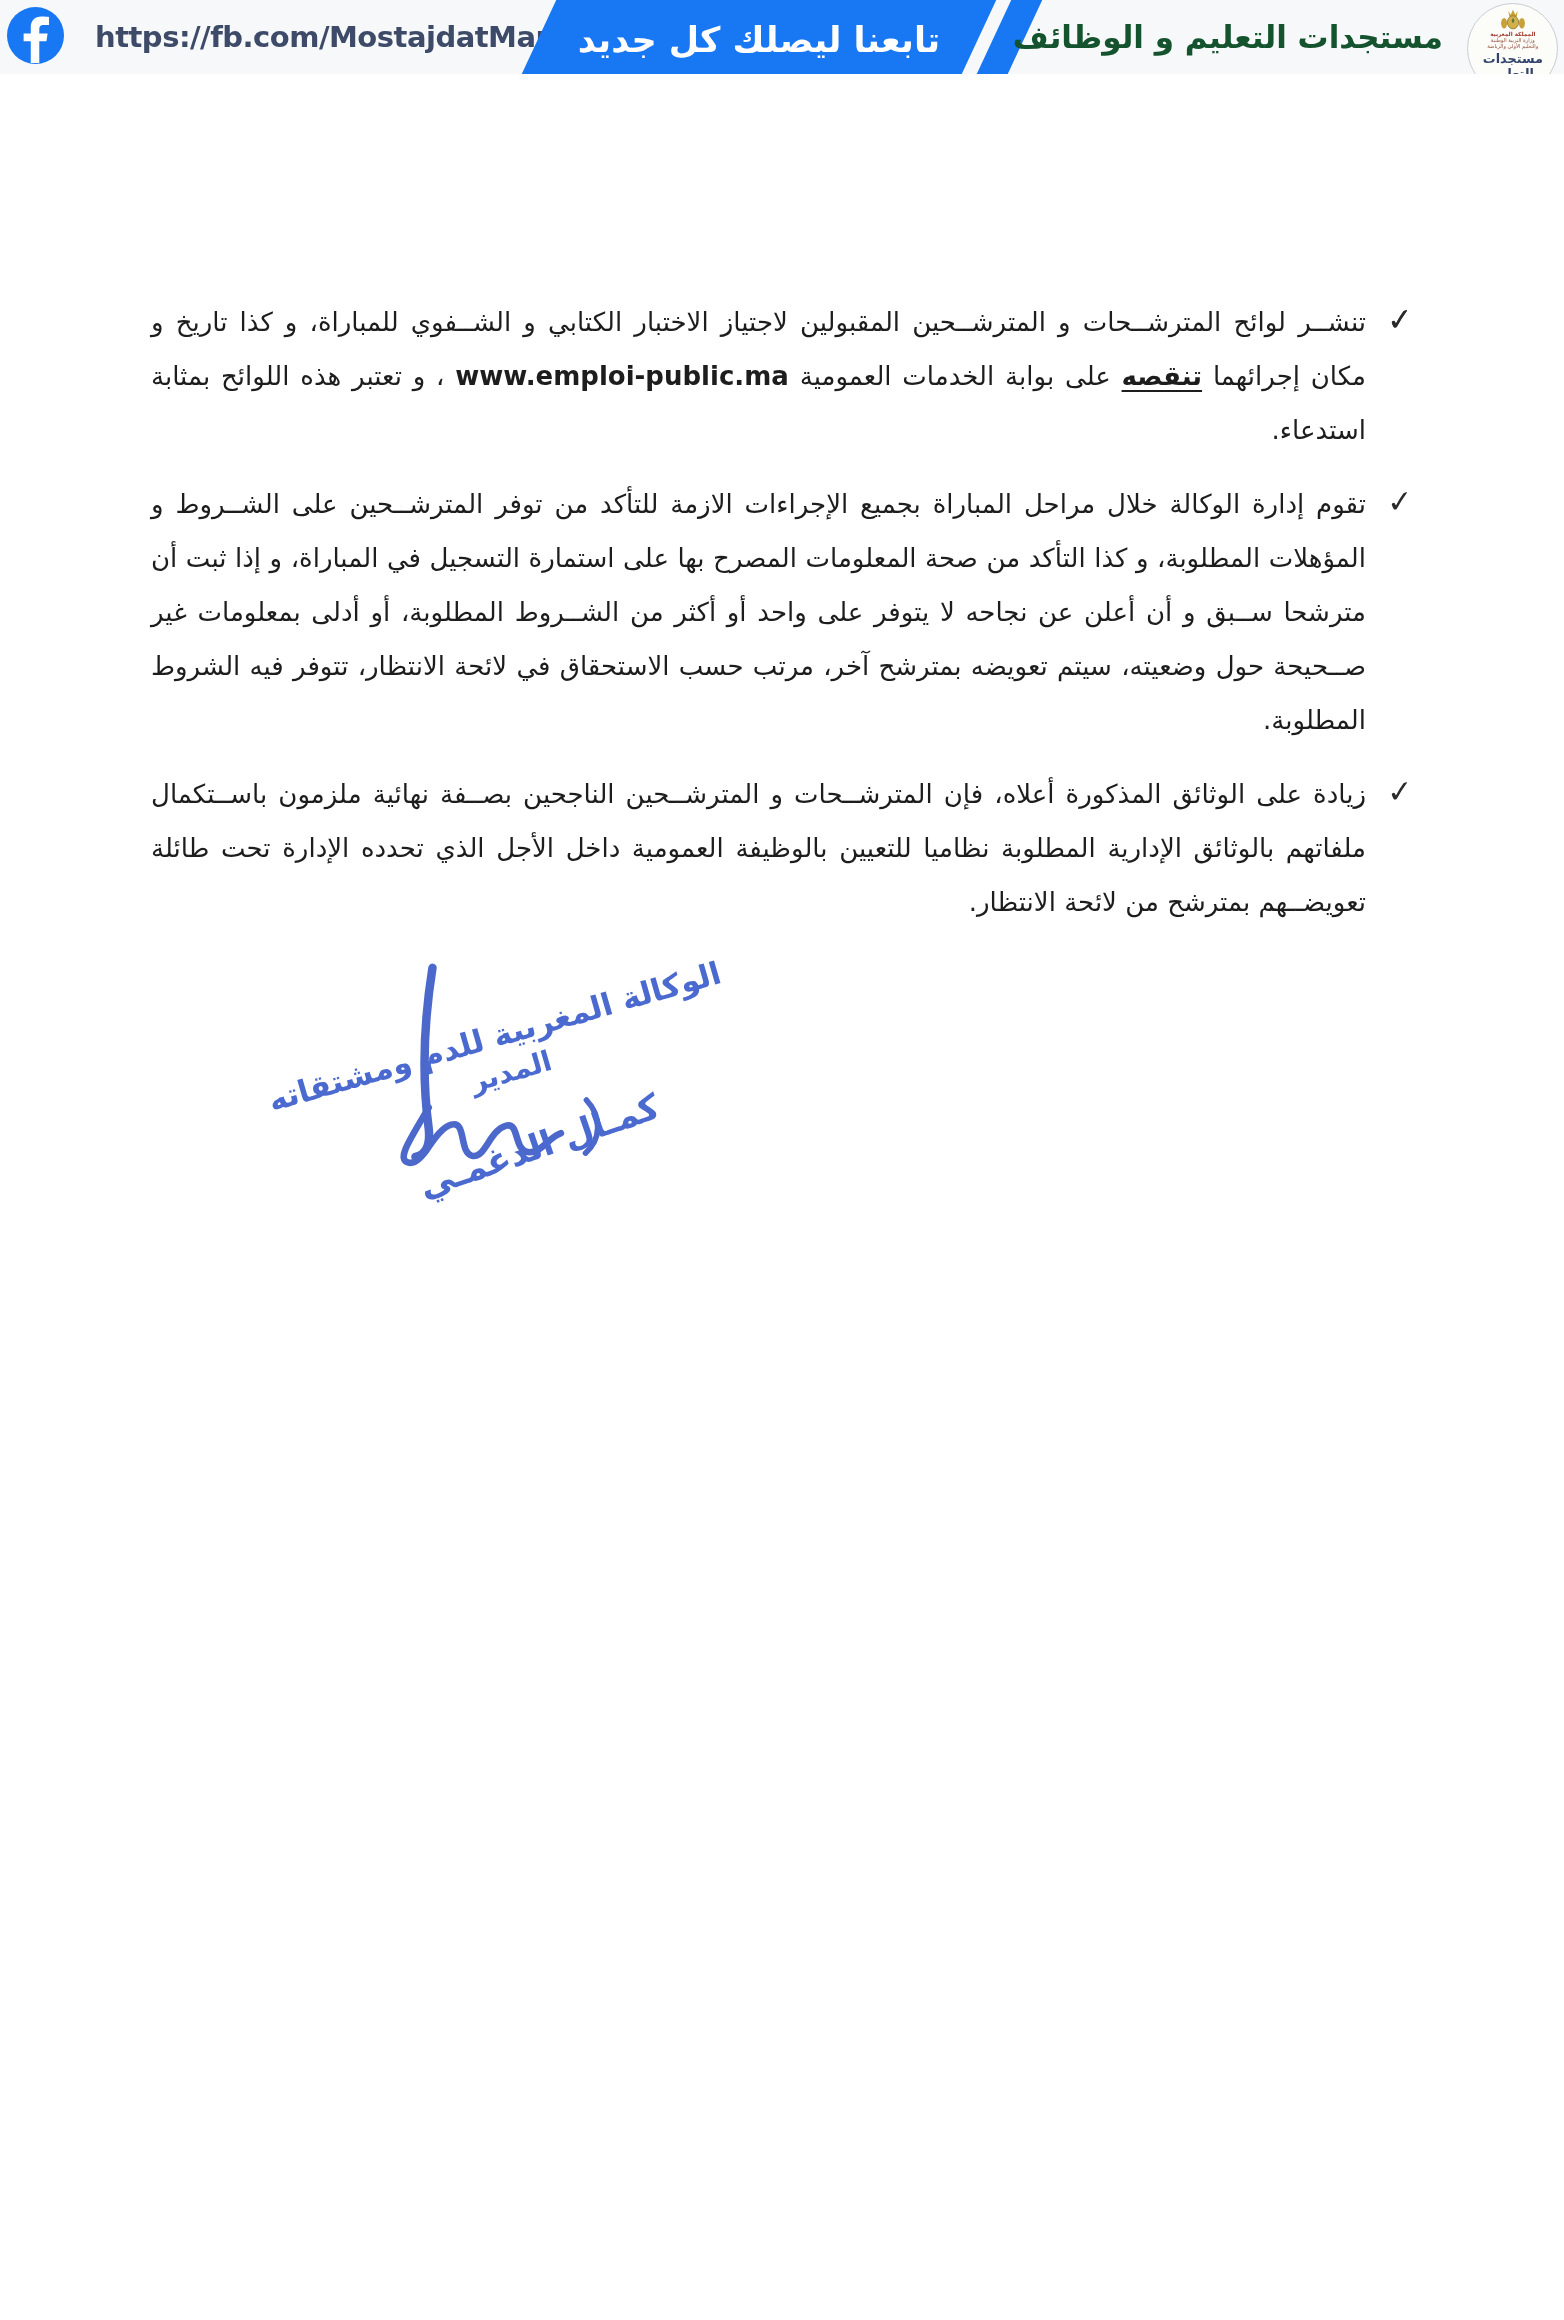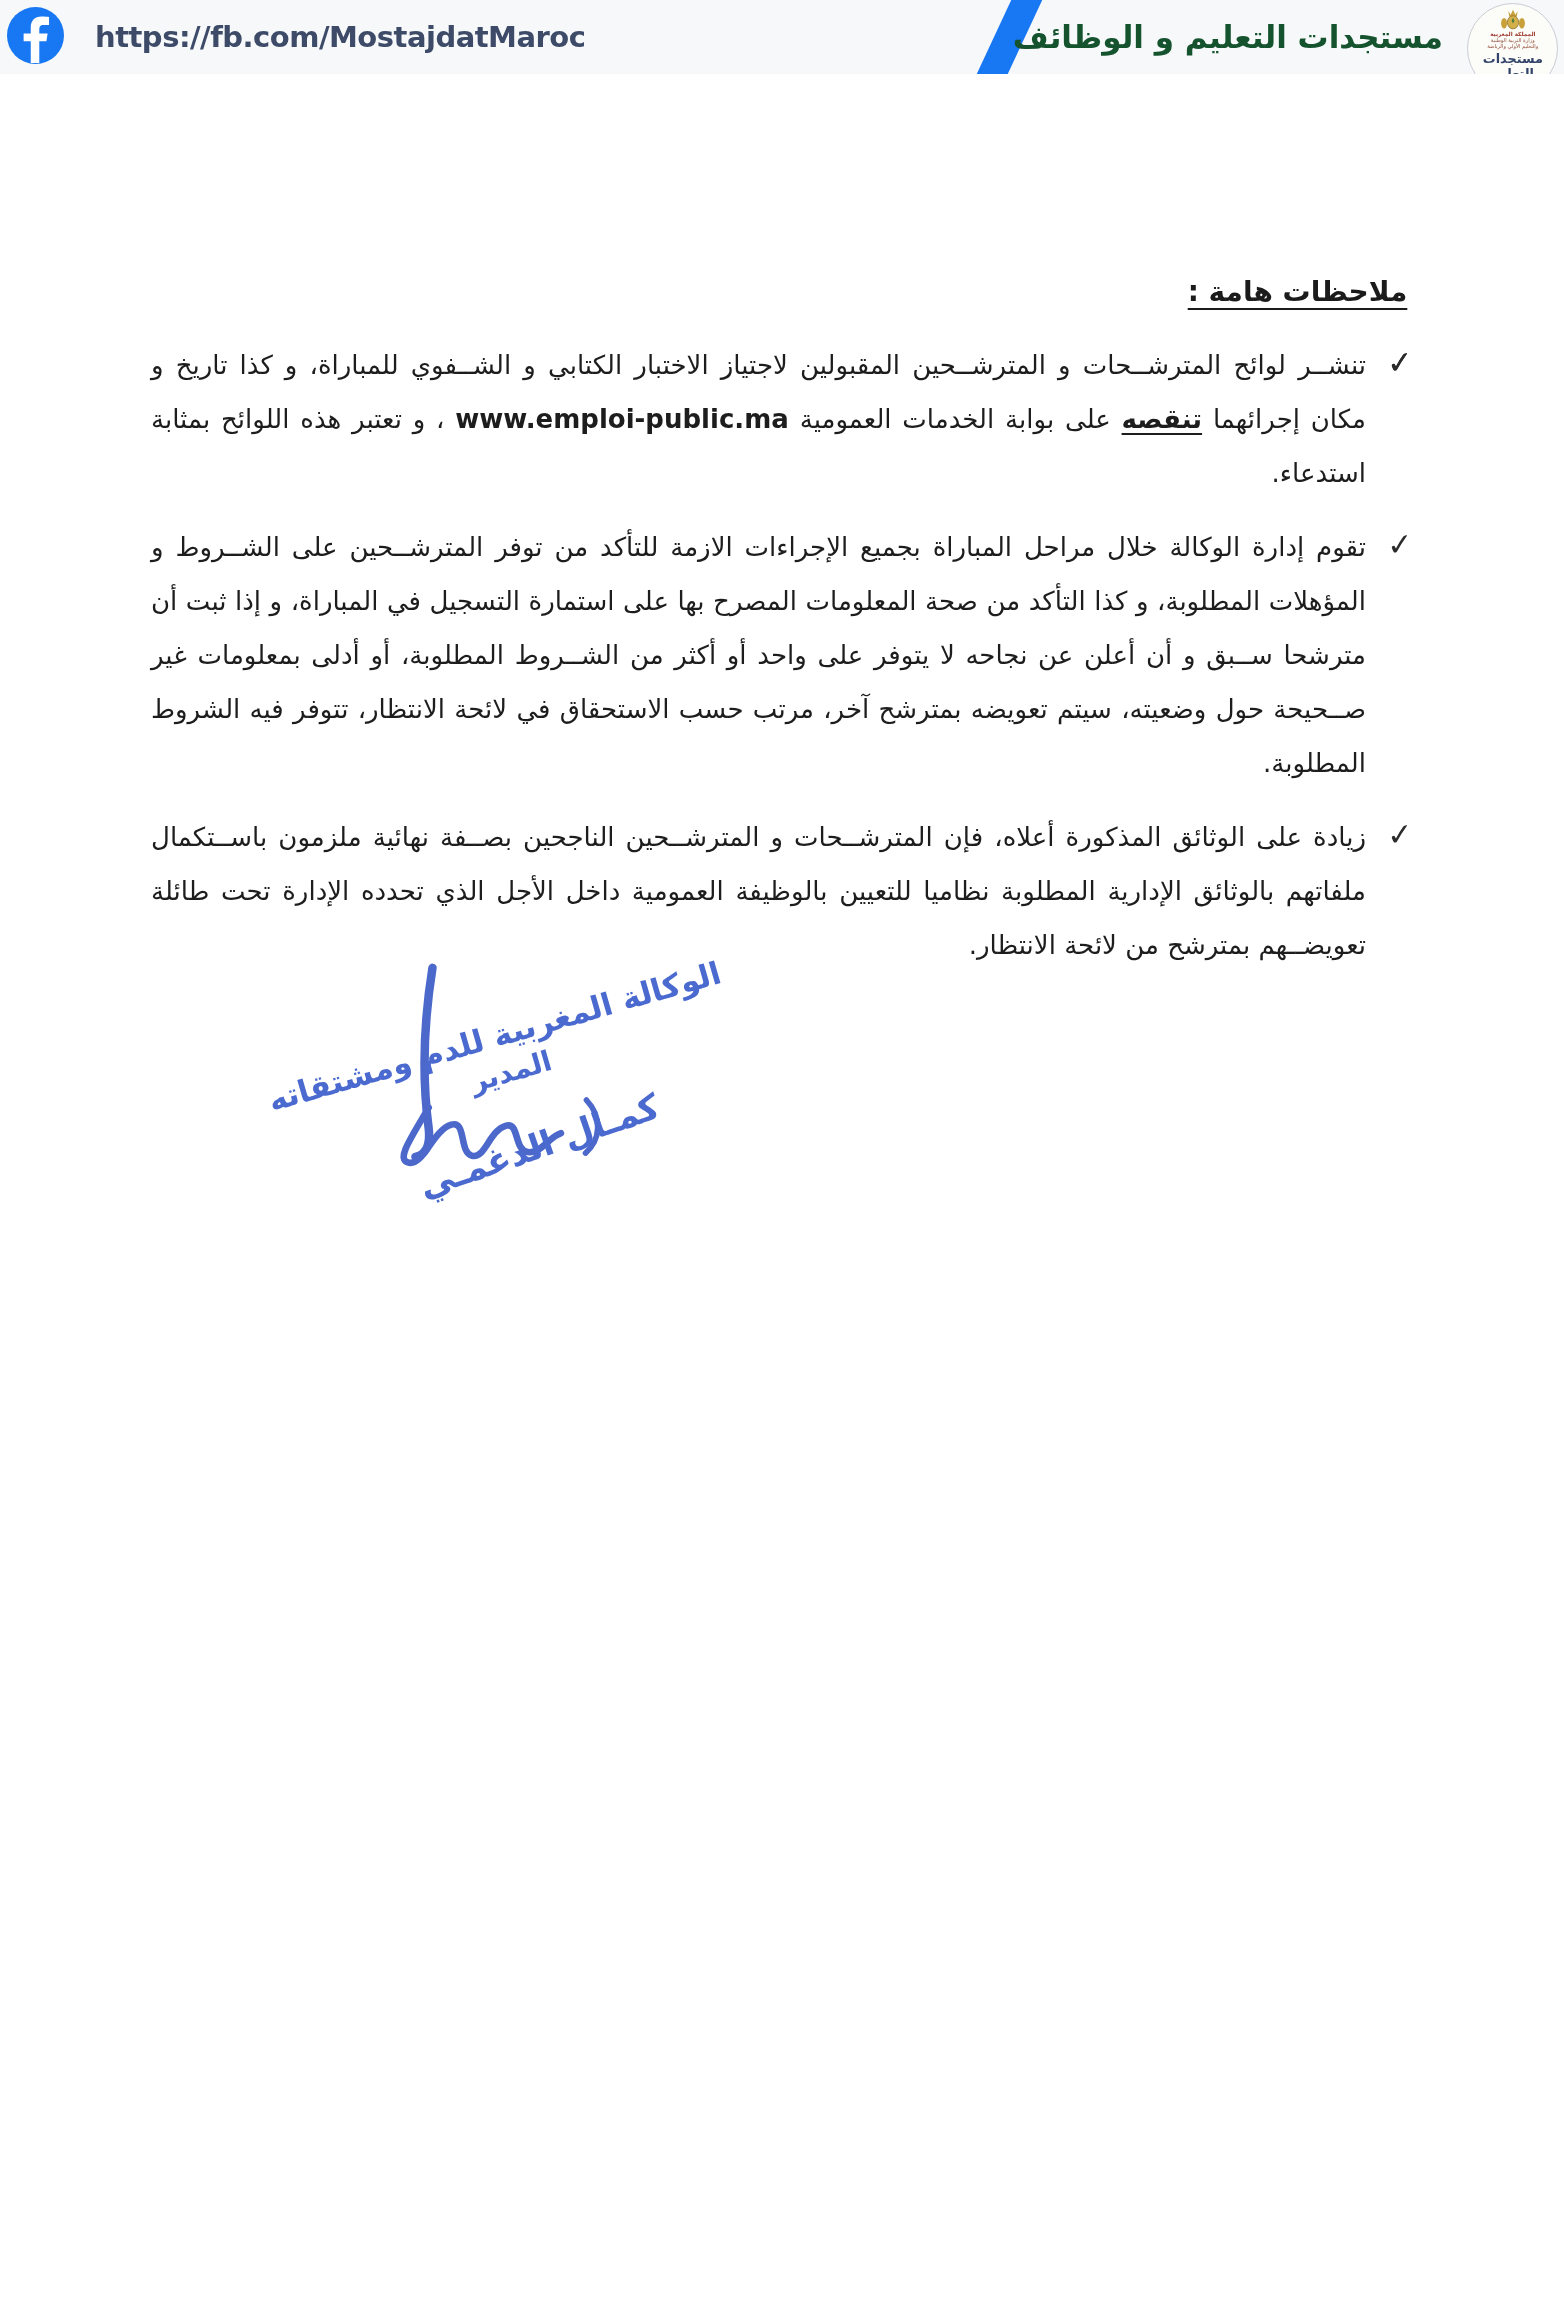--- a/index.html
+++ b/index.html
@@ -53,20 +53,23 @@
 <div class="page">
 
   <header class="banner">
     <div class="fb-badge">
       <svg viewBox="0 0 24 24">
         <path fill="#ffffff" d="M15.4 7.6h2.3V4.2c-.4-.05-1.75-.17-3.1-.17-3.1 0-4.6 1.85-4.6 4.7v2.45H7v3.25h3v9.2h3.6v-9.2h3l.5-3.25h-3.5V9.5c0-1 .3-1.9 1.8-1.9z"></path>
       </svg>
     </div>
     <div class="fb-url">https://fb.com/MostajdatMaroc</div>
 
+    <div class="ribbon">
+      <div class="ribbon-label">تابعنا ليصلك كل جديد</div>
+    </div>
     <div class="ribbon-slice"></div>
 
     <div class="banner-title">مستجدات التعليم و الوظائف</div>
 
     <div class="logo">
       <svg class="logo-emblem" width="30" height="23" viewBox="0 0 32 24">
         <polygon points="11,3 13.5,7 16,1.5 18.5,7 21,3 20,9 12,9" fill="#c9a13b"></polygon>
         <ellipse cx="16" cy="15" rx="6" ry="7" fill="#d4b04a" stroke="#8a6f2a" stroke-width="0.8"></ellipse>
         <path d="M16 10l1.5 3.2-1.5 3-1.5-3z" fill="#4e7a3a"></path>
         <ellipse cx="6.5" cy="16" rx="3.2" ry="5.5" fill="#c9a13b"></ellipse>
@@ -74,21 +77,20 @@
       </svg>
       <div class="logo-line-k">المملكة المغربية</div>
       <div class="logo-line-m">وزارة التربية الوطنية</div>
       <div class="logo-line-m">والتعليم الأولي والرياضة</div>
       <div class="logo-name1">مستجدات التعليم</div>
 
     </div>
   </header>
 
   <main class="doc">
-    <h2 class="notes-title">ملاحظات هامة :</h2>
 
     <ul class="notes">
       <li class="note">
         <span class="check">✓</span>
       </li>
 
       <li class="note">
         <span class="check">✓</span>
         <span>تنشــر لوائح المترشــحات و المترشــحين المقبولين لاجتياز الاختبار الكتابي و الشــفوي للمباراة، و كذا تاريخ و مكان إجرائهما</span>
         <span class="emph">تنقصه</span>

